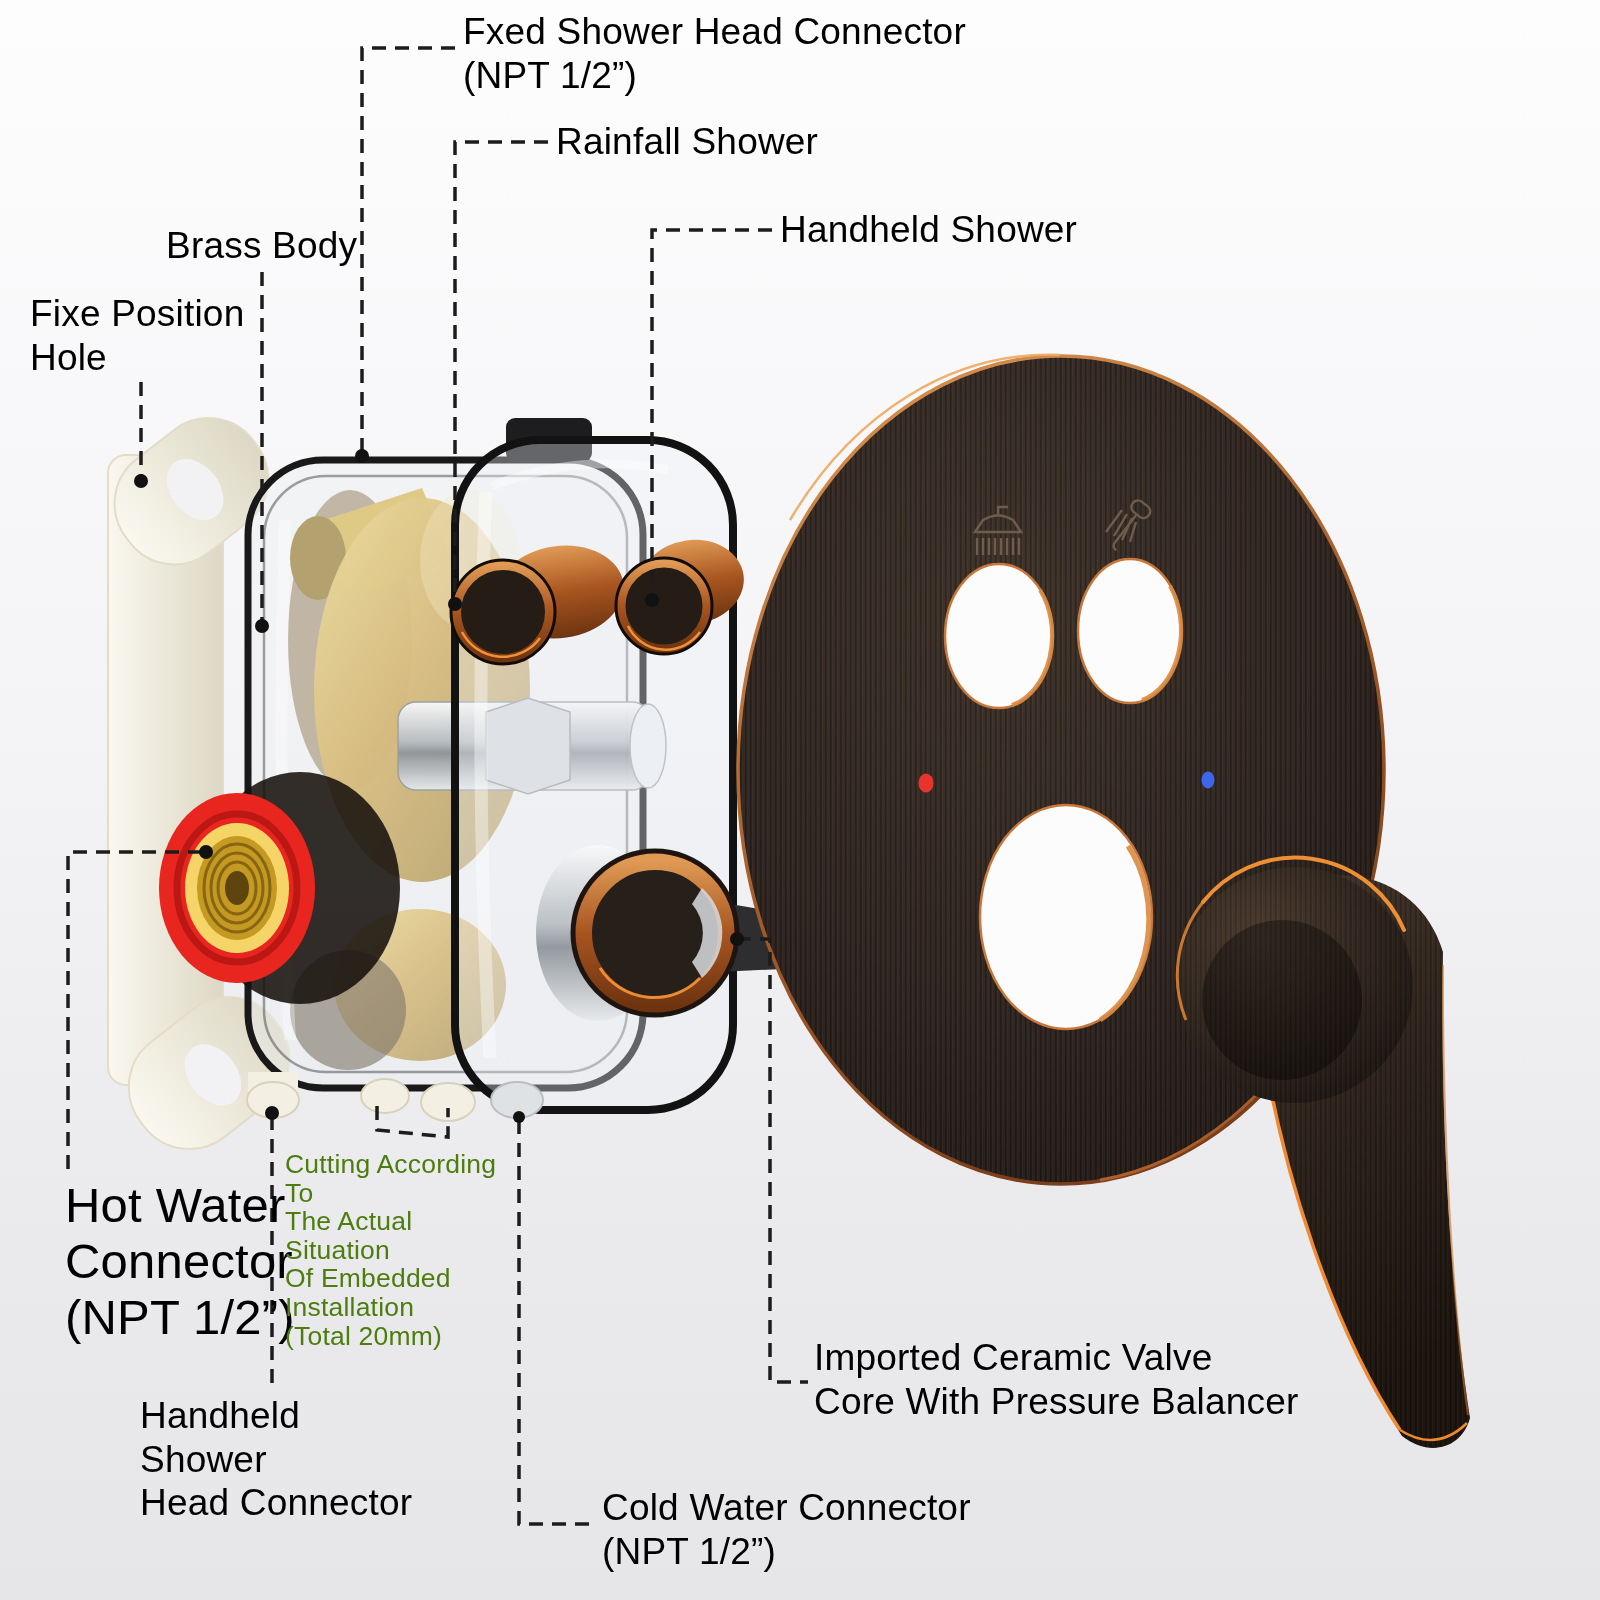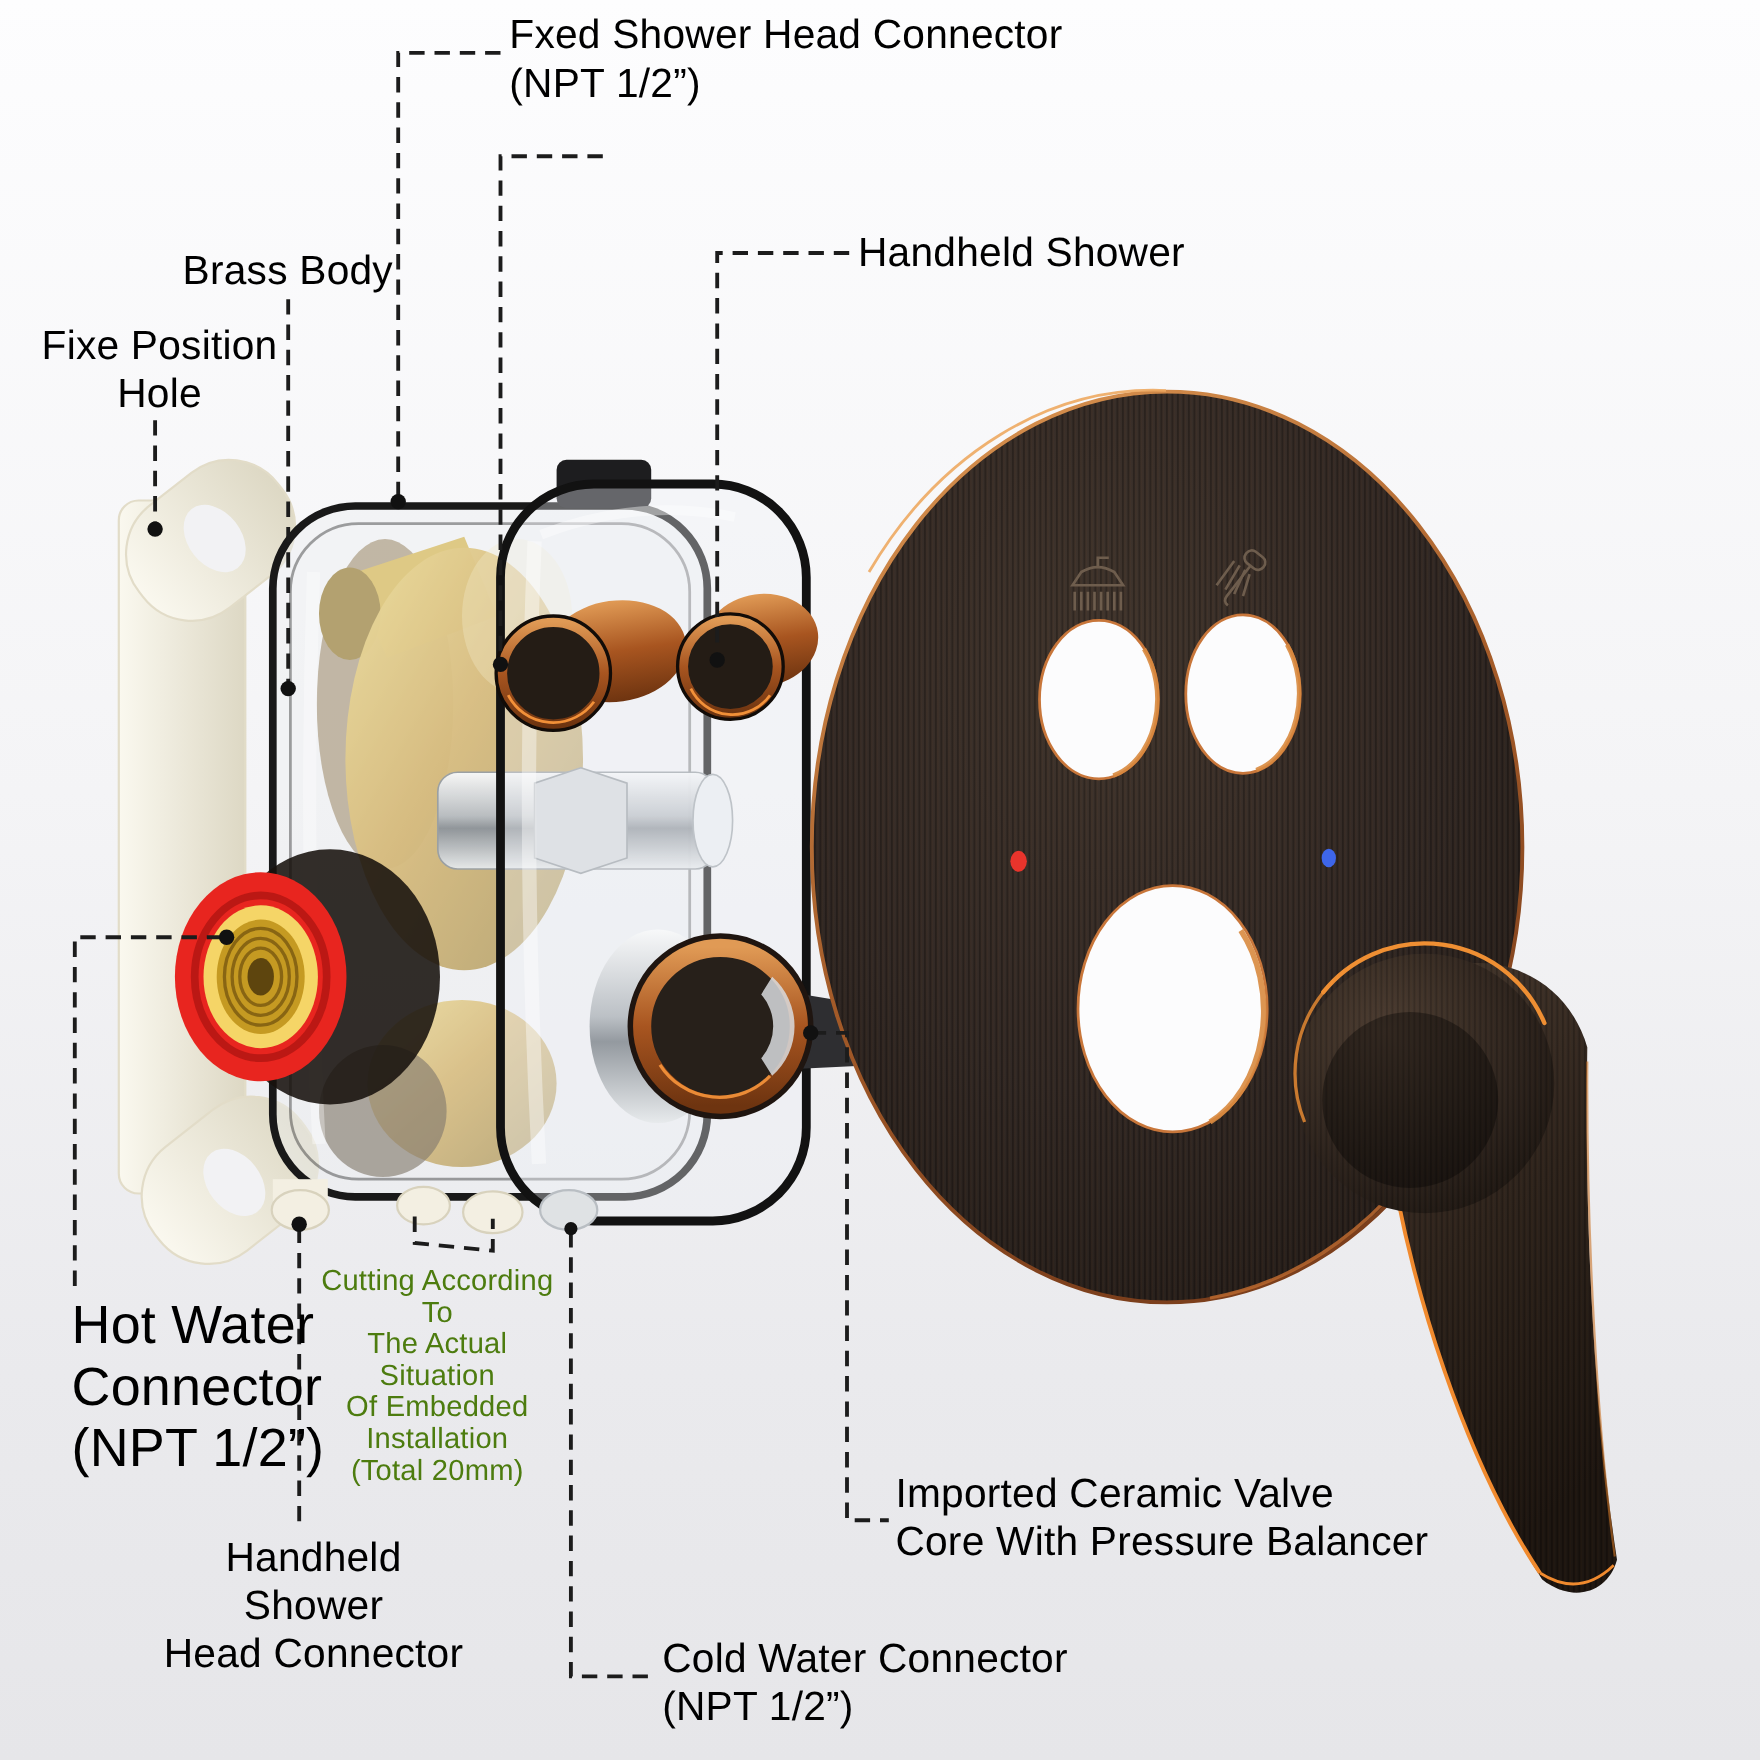--- a/index.html
+++ b/index.html
@@ -7,21 +7,21 @@
     width:1600px;height:1600px;position:relative;overflow:hidden;
     font-family:"Liberation Sans","DejaVu Sans",sans-serif;
     background:linear-gradient(180deg,#fdfdfe 0%,#f4f4f6 45%,#eaeaed 78%,#e6e6e9 100%);
   }
   #stage{position:absolute;left:0;top:0;width:1600px;height:1600px;}
   svg{position:absolute;left:0;top:0;}
   .lbl{
     position:absolute;color:#000000;font-size:37px;line-height:1.18;
     white-space:pre-line;letter-spacing:0.2px;
   }
-  .lbl.center{text-align:center;}
+  .lbl.center{text-align:left;}
   .lbl.small{font-size:26.5px;line-height:1.08;color:#4d7c0f;}
   .lbl.hot{font-size:49px;line-height:1.14;margin-left:29px;}
 </style>
 </head>
 <body>
 
 <div id="stage">
 <svg width="1600" height="1600" viewBox="0 0 1600 1600">
   <defs>
     <linearGradient id="goldGrad" x1="0" y1="0" x2="1" y2="1">
@@ -235,20 +235,21 @@
     <circle cx="141" cy="481" r="7"></circle>
     <circle cx="206" cy="852" r="7"></circle>
     <circle cx="272" cy="1113" r="7"></circle>
     <circle cx="519" cy="1117" r="6"></circle>
     <circle cx="737" cy="939" r="7"></circle>
   </g>
 </svg>
 
 <div class="lbl" style="left:463px;top:10px;width:520px;">Fxed Shower Head Connector
 (NPT 1/2”)</div>
+<div class="lbl" style="left:556px;top:120px;width:320px;">Rainfall Shower</div>
 <div class="lbl" style="left:780px;top:208px;width:340px;">Handheld Shower</div>
 <div class="lbl" style="left:166px;top:224px;width:220px;">Brass Body</div>
 <div class="lbl center" style="left:30px;top:292px;width:230px;">Fixe Position
 Hole</div>
 <div class="lbl hot" style="left:36px;top:1178px;width:230px;">Hot Water
 Connector
 (NPT 1/2”)</div>
 <div class="lbl small center" style="left:285px;top:1150px;width:225px;">Cutting According To
 The Actual Situation
 Of Embedded

